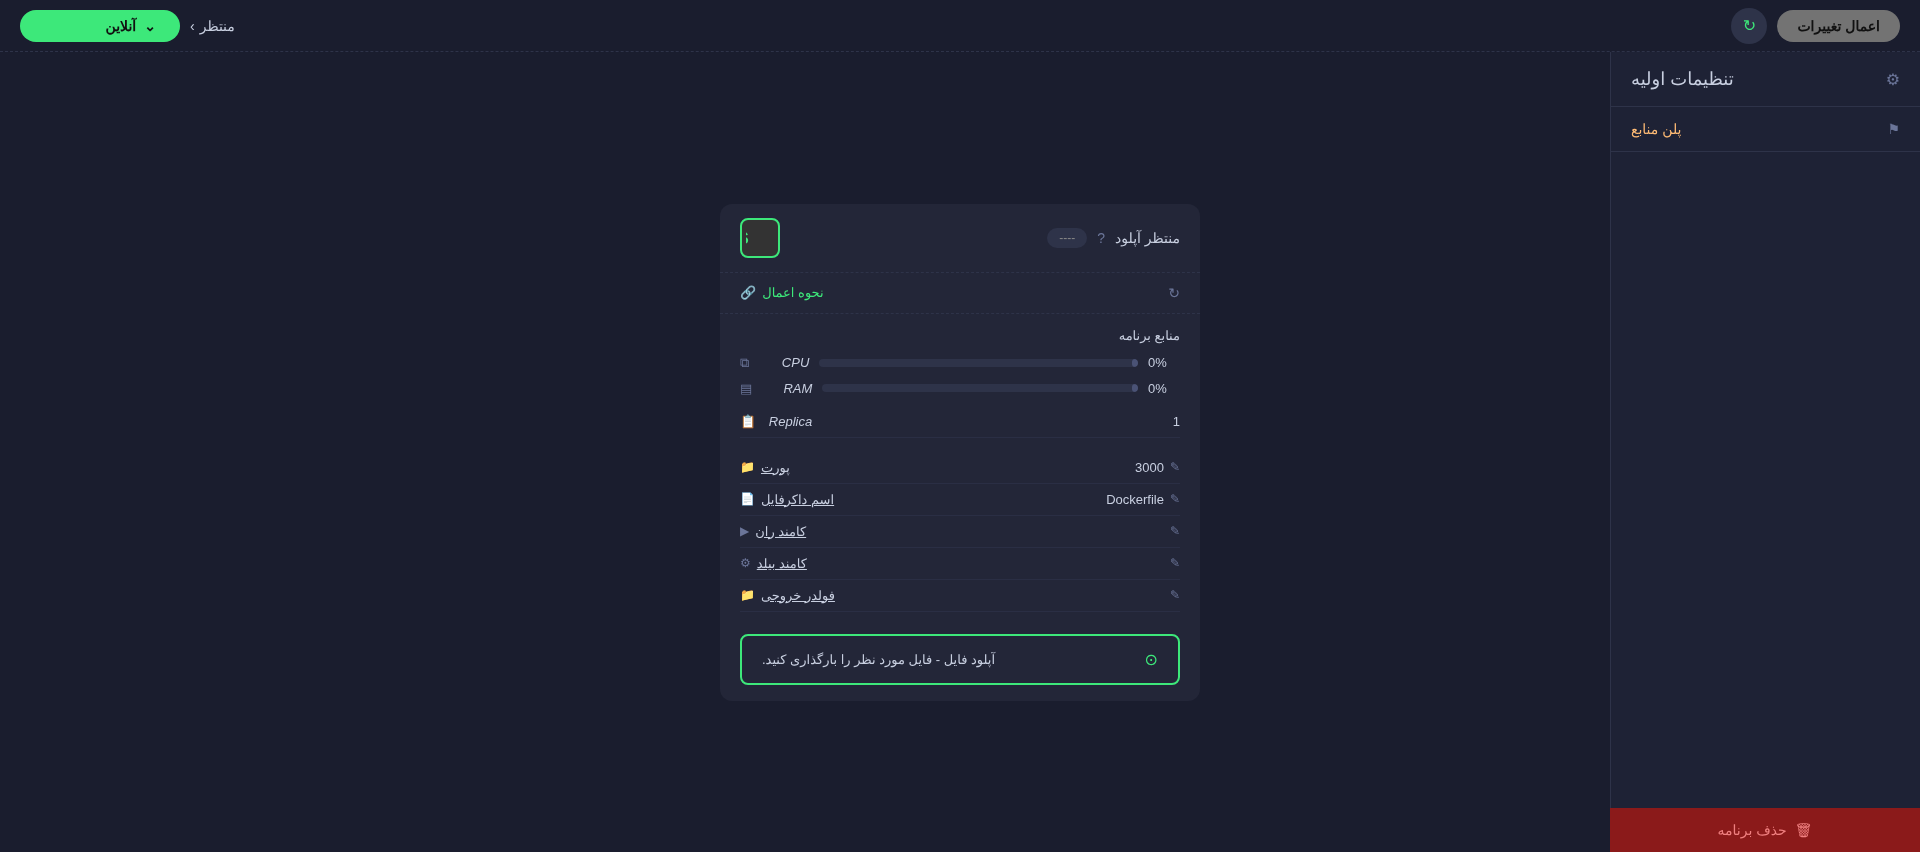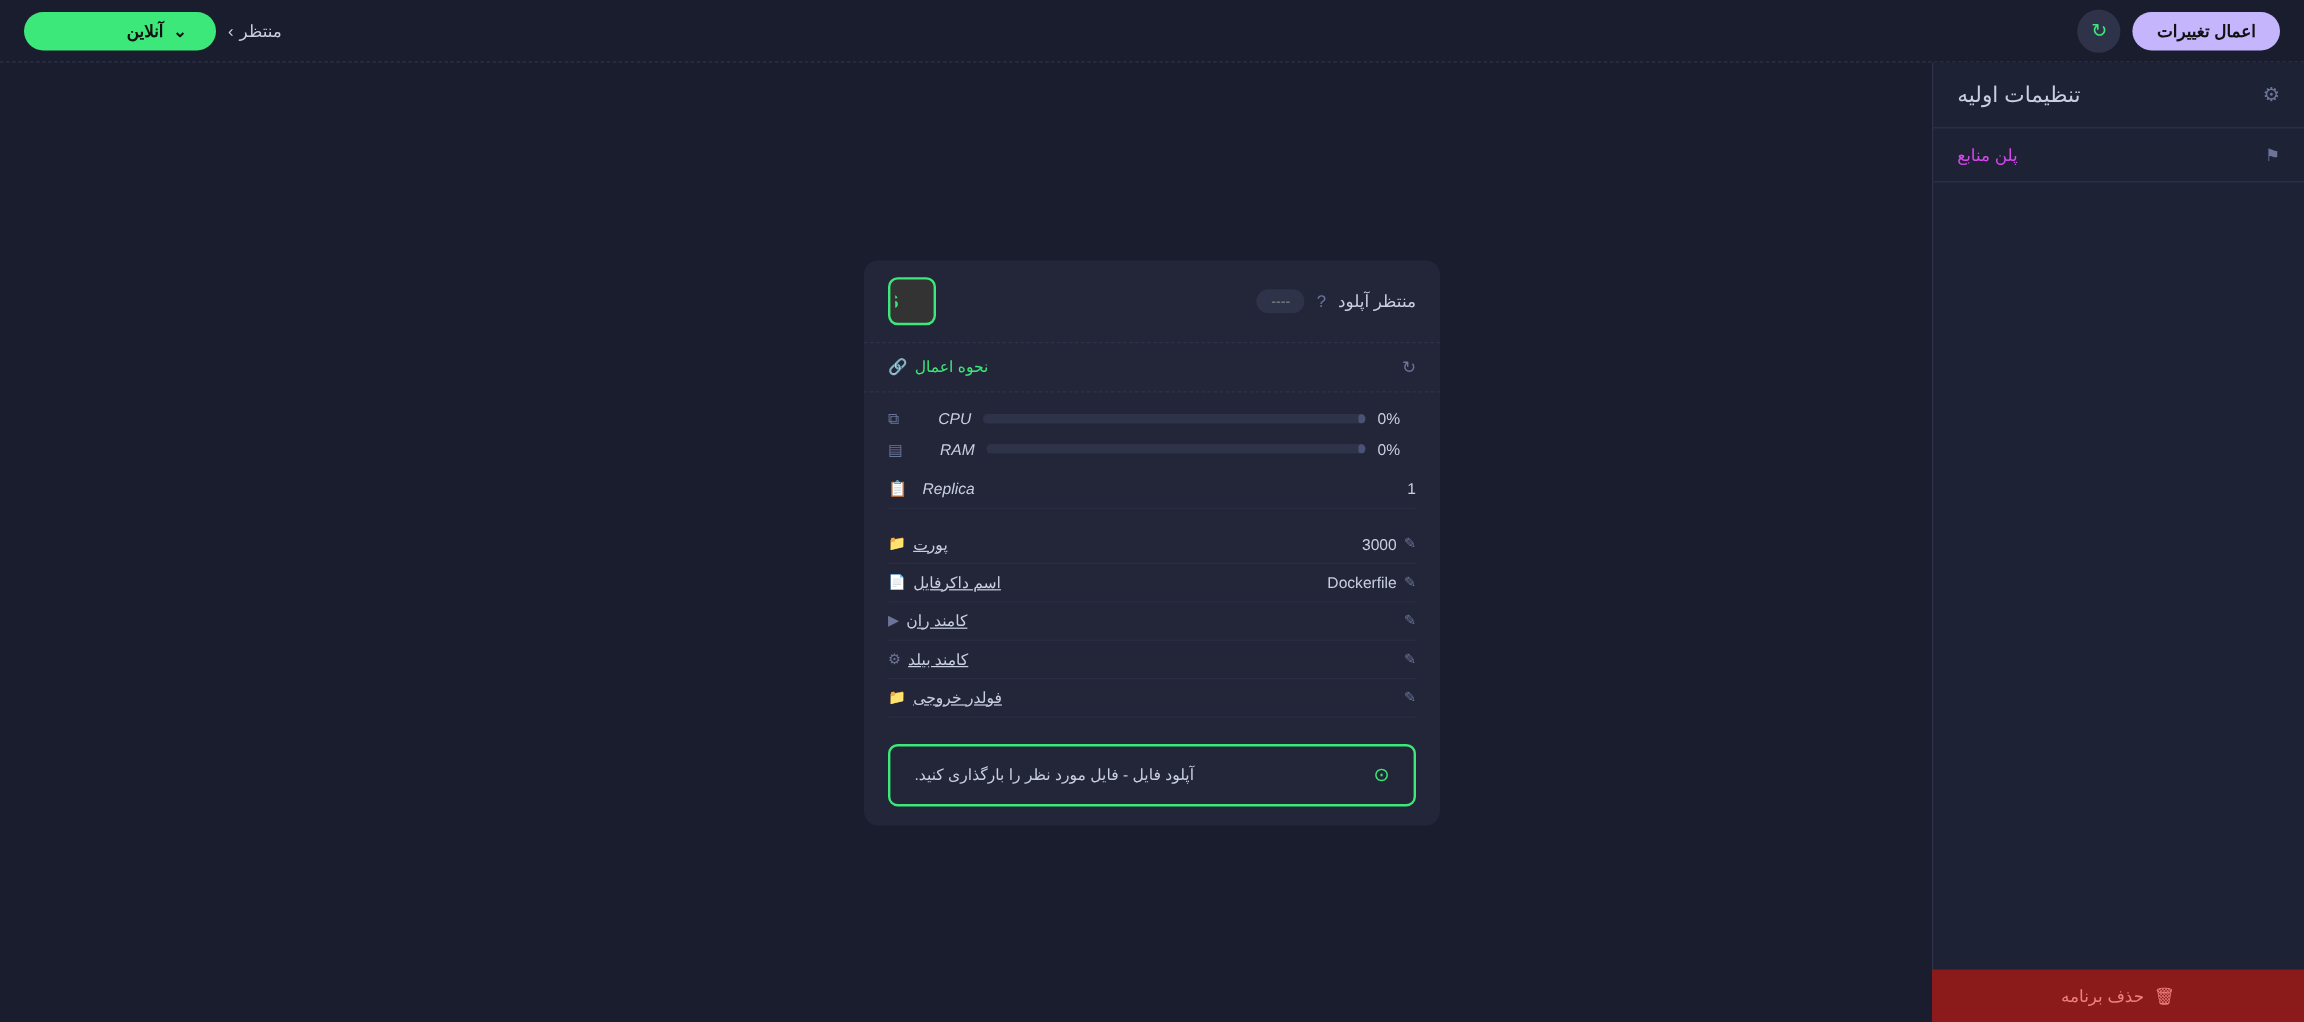--- a/index.html
+++ b/index.html
@@ -24,21 +24,21 @@
       height: 52px;
     }
 
     .top-bar-left {
       display: flex;
       align-items: center;
       gap: 10px;
     }
 
     .apply-btn {
-      background: #c4b5fd;
+      background: #737373;
       color: #111;
       border: none;
       border-radius: 20px;
       padding: 8px 20px;
       font-size: 14px;
       cursor: pointer;
       font-weight: bold;
     }
 
     .refresh-btn {
@@ -121,21 +121,21 @@
       display: flex;
       align-items: center;
       justify-content: space-between;
       padding: 14px 20px;
       border-bottom: 1px solid #2e3349;
       cursor: pointer;
     }
 
     .sidebar-nav-label {
       font-size: 14px;
-      color: #d946ef;
+      color: #fdba74;
     }
 
     .flag-icon {
       color: #6b7599;
       font-size: 14px;
     }
 
     
     .delete-btn {
       position: absolute;
@@ -436,20 +436,21 @@
 
     <div class="connection-section">
       <span class="refresh-small">↻</span>
       <div class="connection-link">
         <span>نحوه اعمال</span>
         <span>🔗</span>
       </div>
     </div>
 
     <div class="resources-section">
+      <div class="resources-title">منابع برنامه</div>
 
       <div class="resource-row">
         <span class="resource-value">0%</span>
         <div class="progress-bar-container">
           <div class="progress-bar-fill" style="width: 2%;"></div>
         </div>
         <span class="resource-label">CPU</span>
         <span class="resource-icon">⧉</span>
       </div>
 

